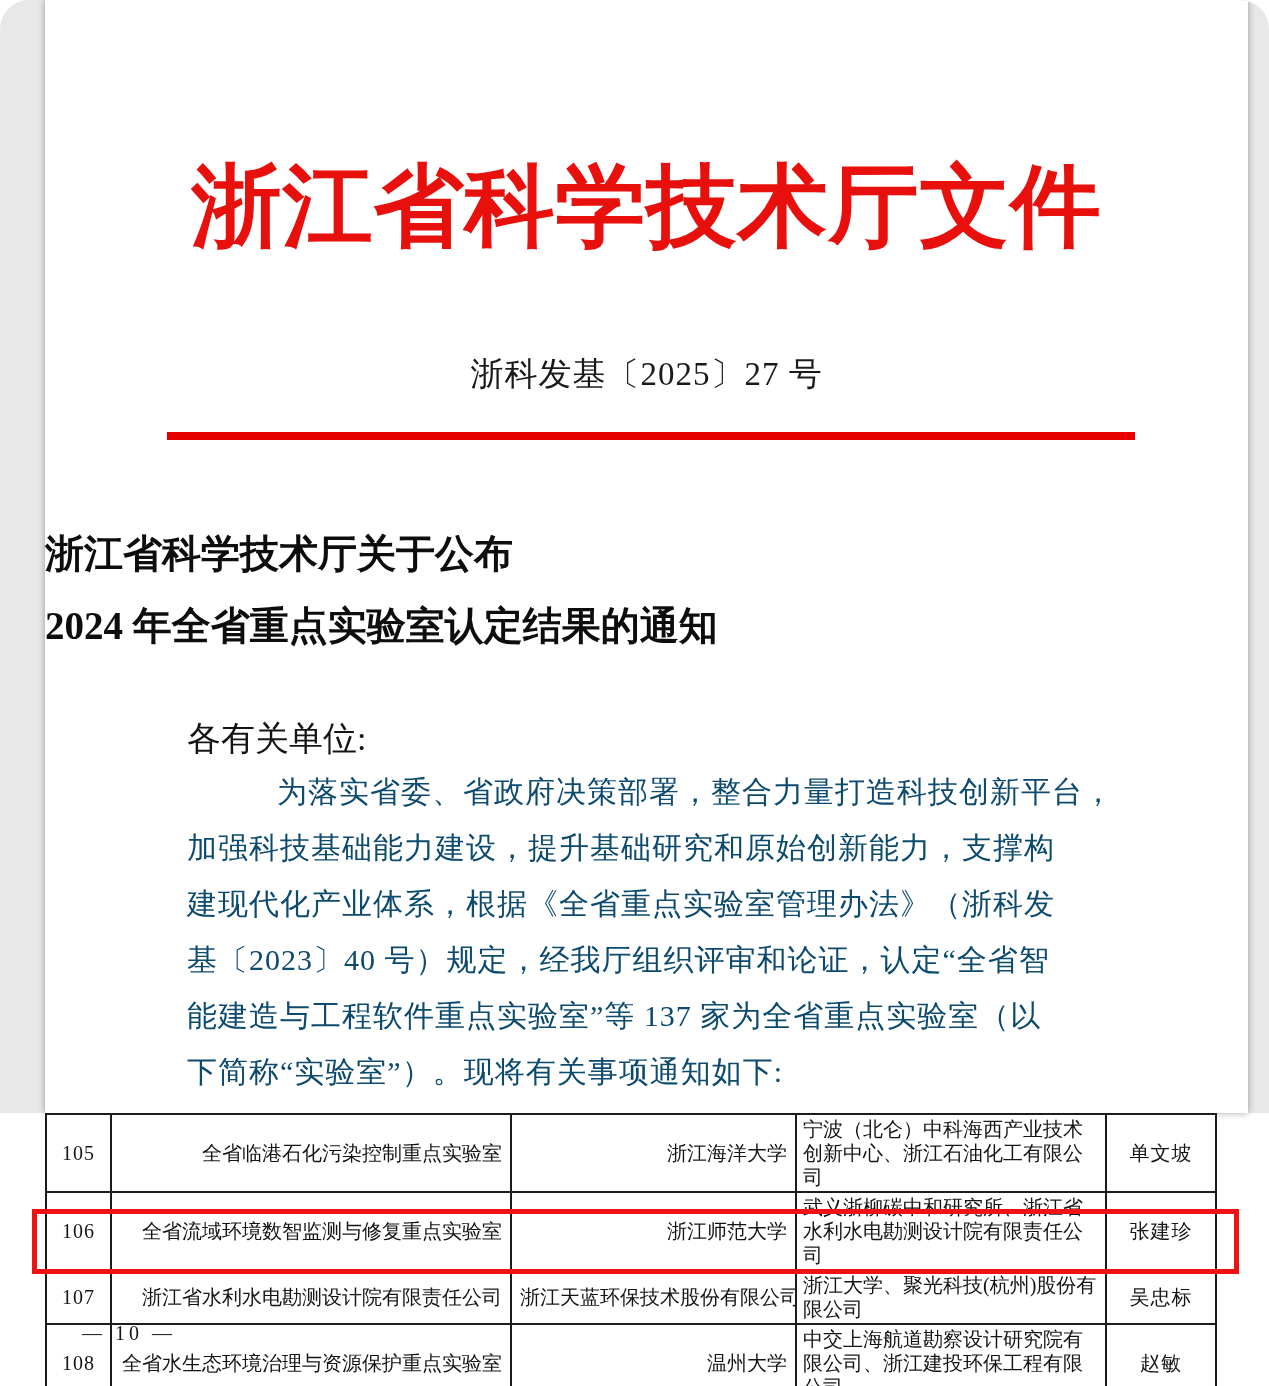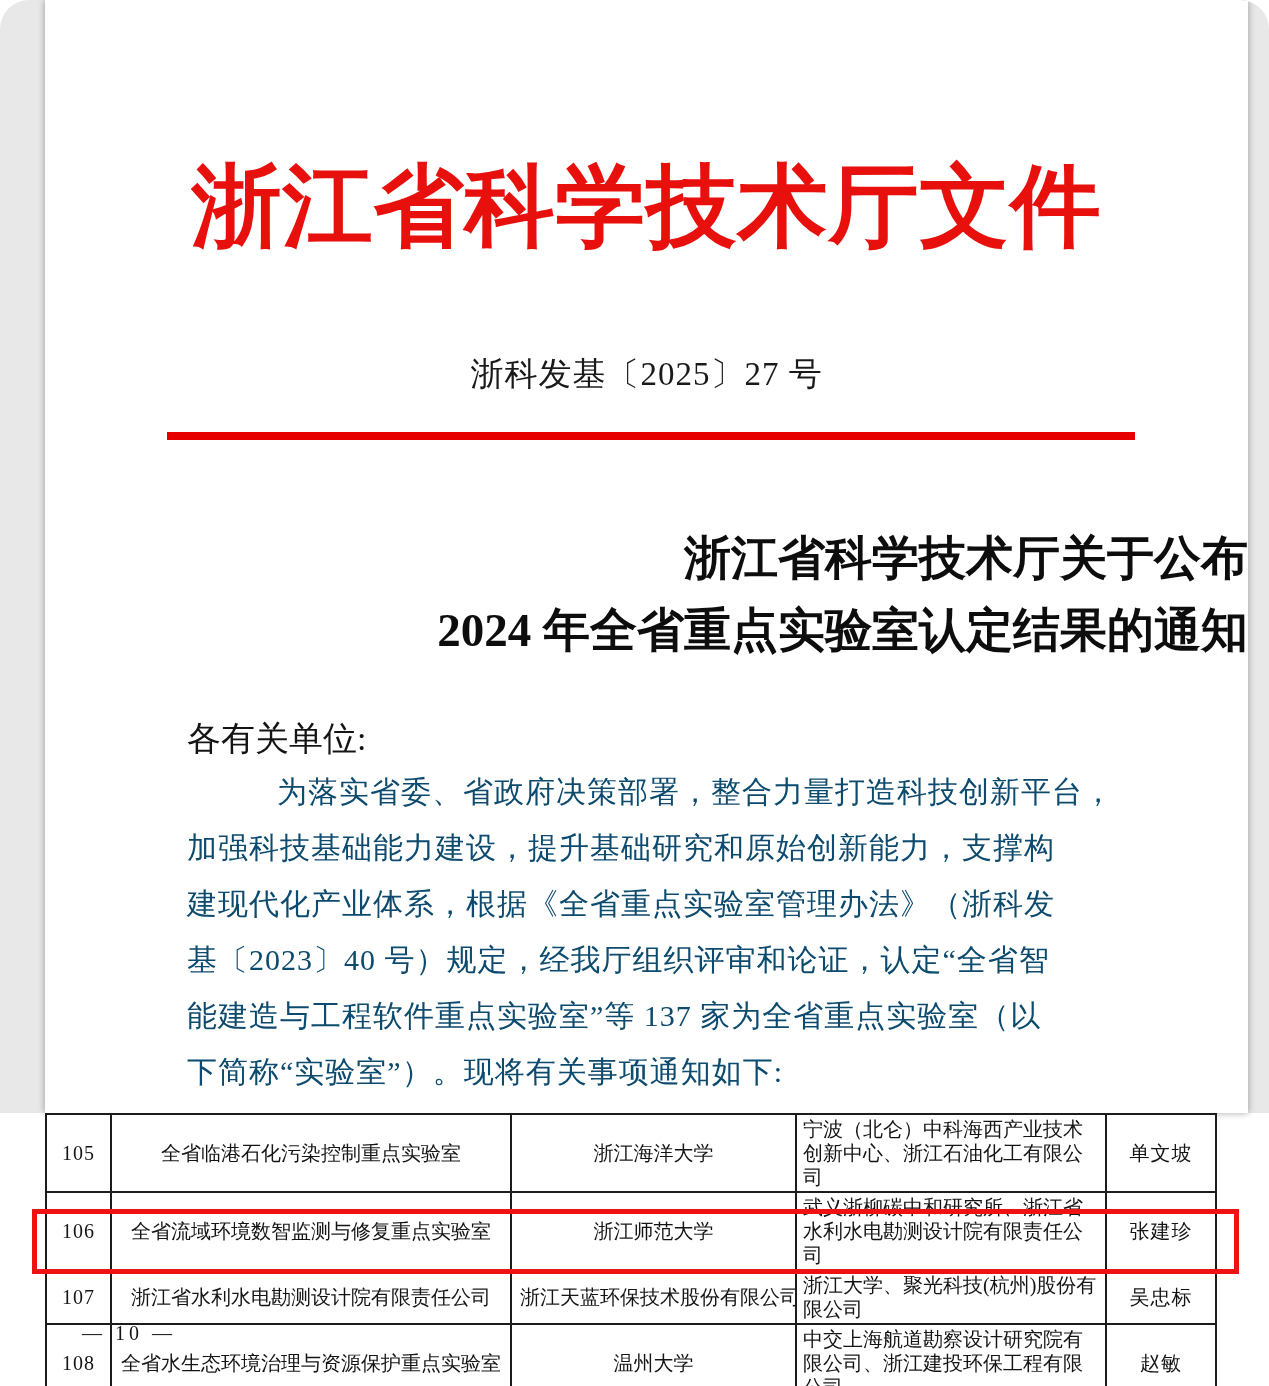--- a/index.html
+++ b/index.html
@@ -33,22 +33,22 @@
     position: absolute; top: 352px; left: 0; width: 100%;
     text-align: center; font-size: 33px; color: #1a1a1a;
     letter-spacing: 1px;
   }
   .red-rule {
     position: absolute; top: 432px; left: 122px; width: 968px; height: 8px;
     background: var(--rule_red, #e60000);
   }
   .notice-title {
     position: absolute; left: 0; width: 100%;
-    text-align: right; white-space: nowrap;
-    font-size: 47px; font-weight: 700; color: #0d0d0d;
+    text-align: left; white-space: nowrap;
+    font-size: 39px; font-weight: 700; color: #0d0d0d;
   }
   .nt1 { top: 527px; }
   .nt2 { top: 599px; }
 
   .salutation {
     position: absolute; left: 142px; top: 716px;
     font-size: 34px; color: #141414;
   }
   .bline {
     position: absolute; left: 142px; white-space: nowrap;
@@ -64,21 +64,21 @@
     width: 1170px; table-layout: fixed; border-collapse: collapse;
     font-size: 20px; color: #141414; background: #ffffff;
   }
   .lab-table td {
     border: 2px solid #1c1c1c;
     height: 50px; box-sizing: border-box;
     padding: 2px 8px; line-height: 24px;
     overflow: hidden;
   }
   td.c-no, td.c-dir { text-align: center; letter-spacing: 1px; }
-  td.c-lab, td.c-host { text-align: center; white-space: nowrap; }
+  td.c-lab, td.c-host { text-align: right; white-space: nowrap; }
   td.c-part { text-align: left; padding: 2px 6px; }
 
   .highlight-box {
     position: absolute; left: 32px; top: 1209px;
     width: 1197px; height: 55px;
     border: 5px solid var(--highlight_red, #ee1212);
     background: transparent;
     pointer-events: none;
   }
 

